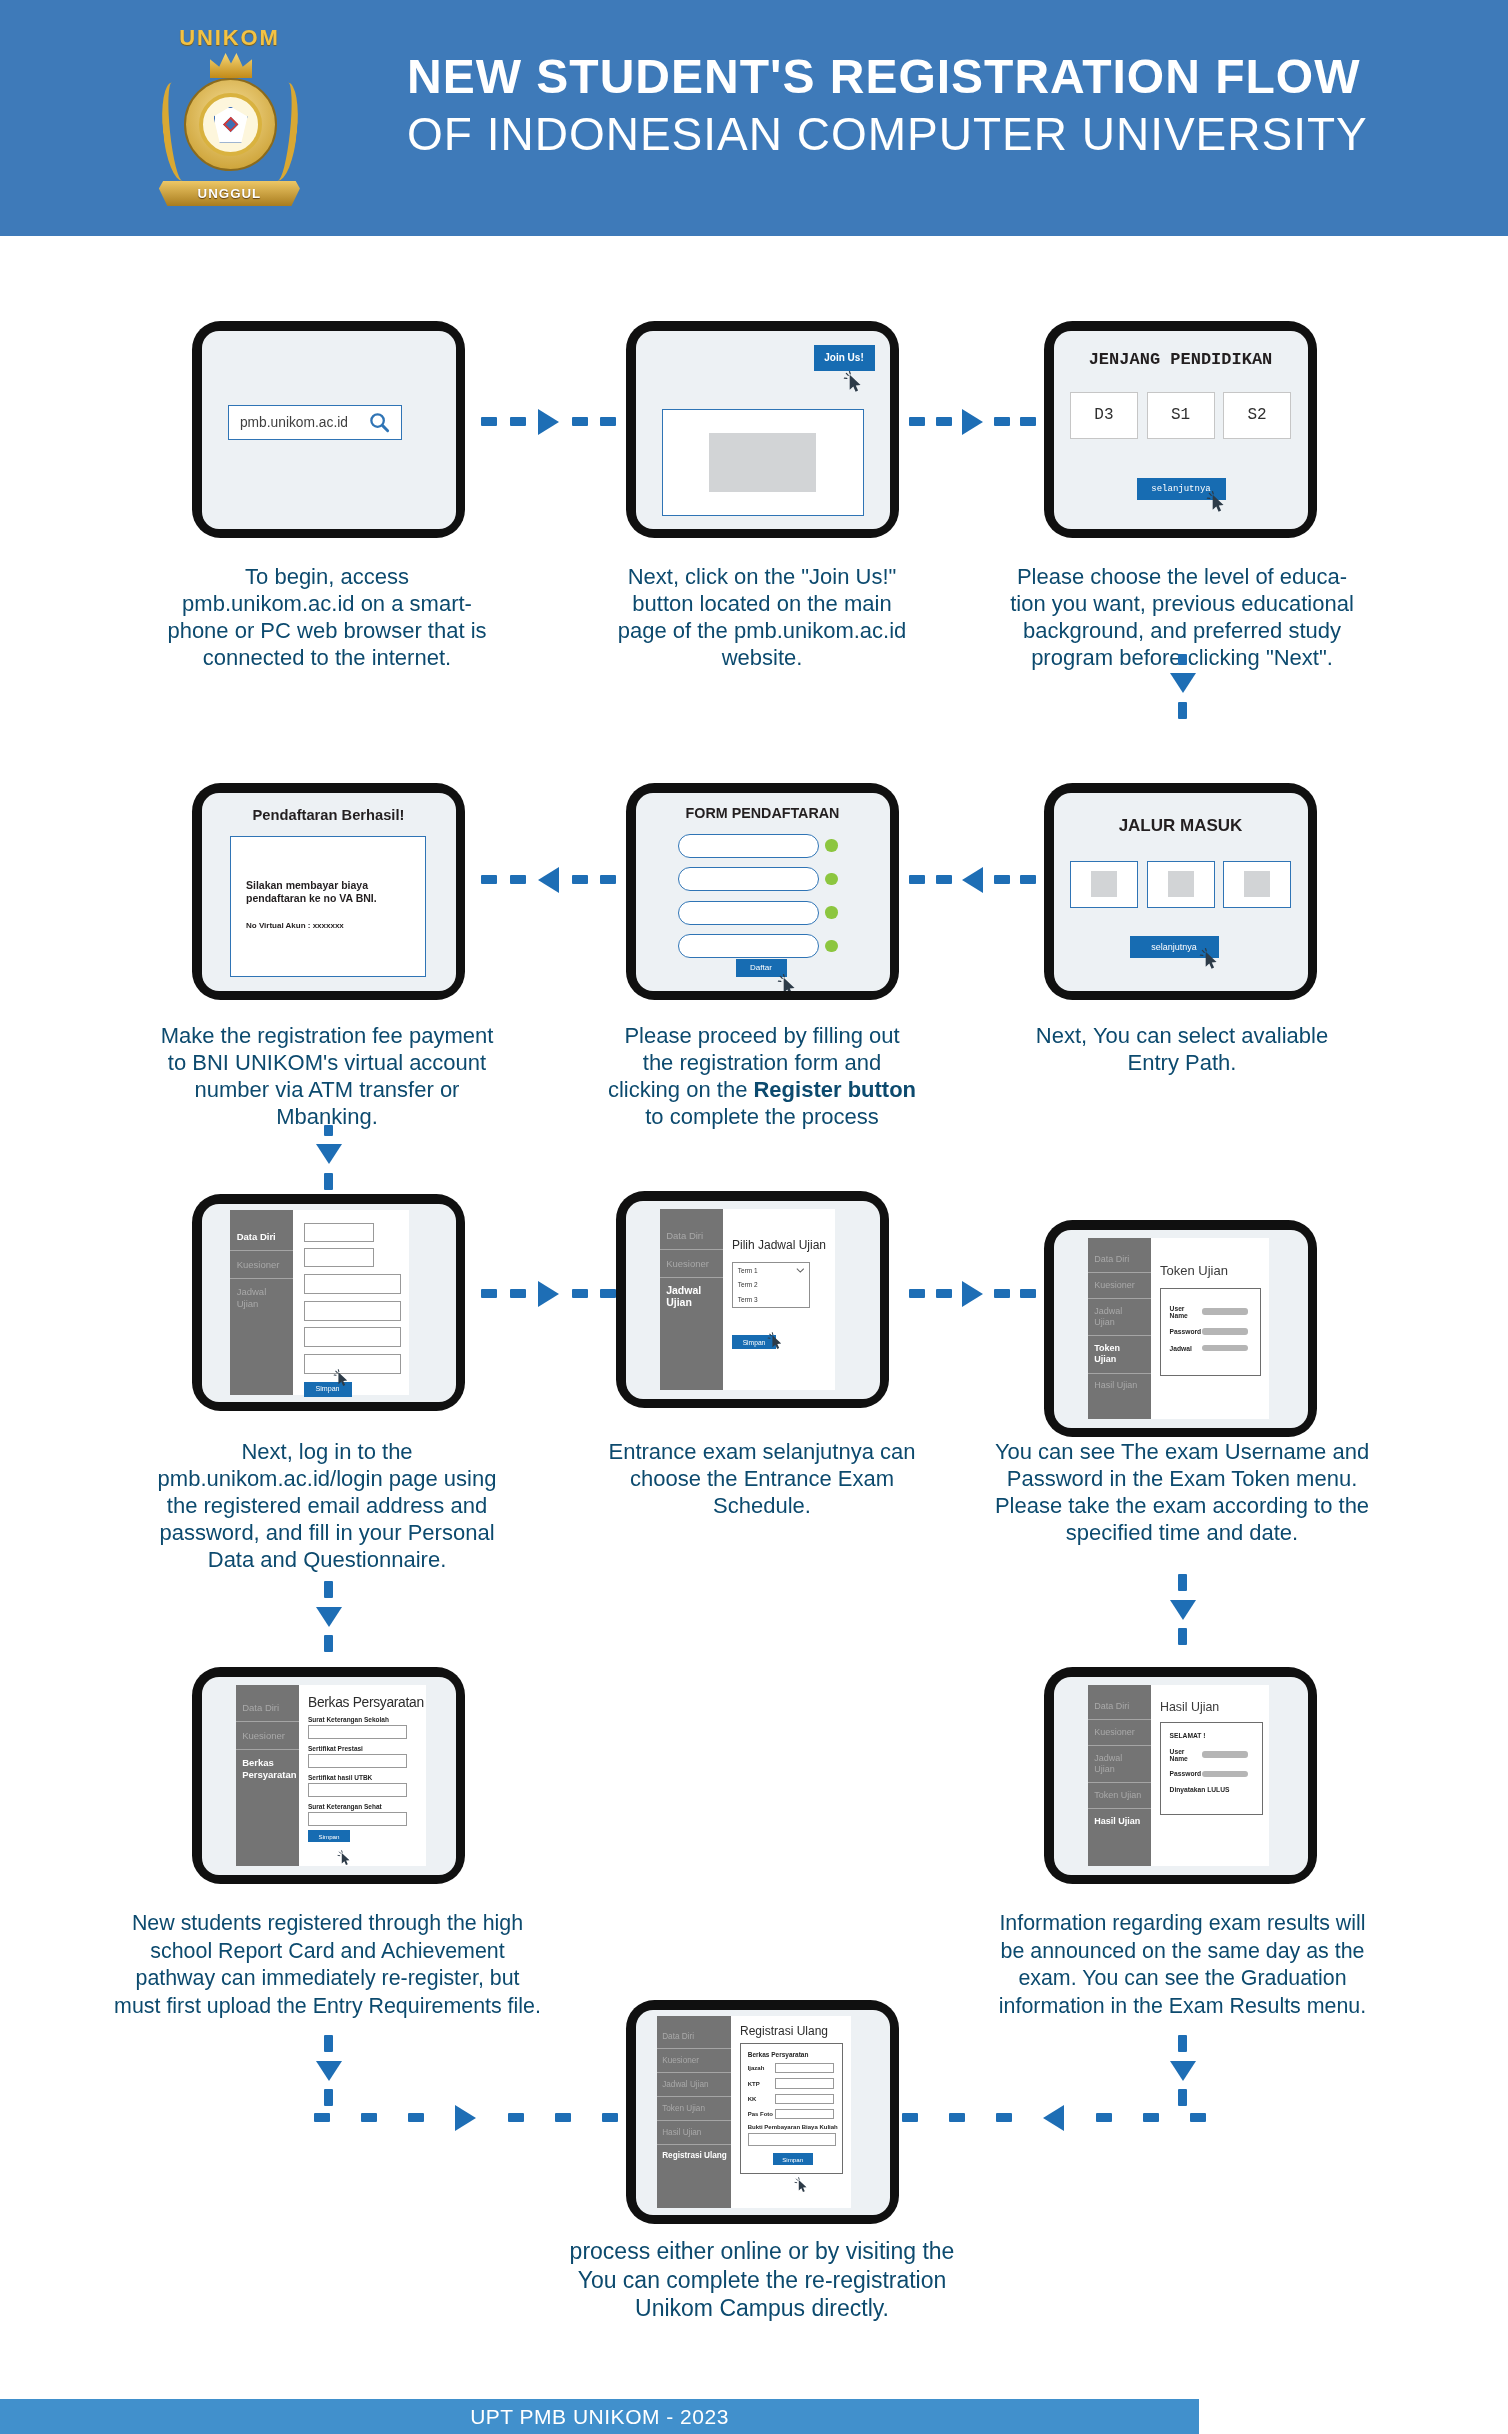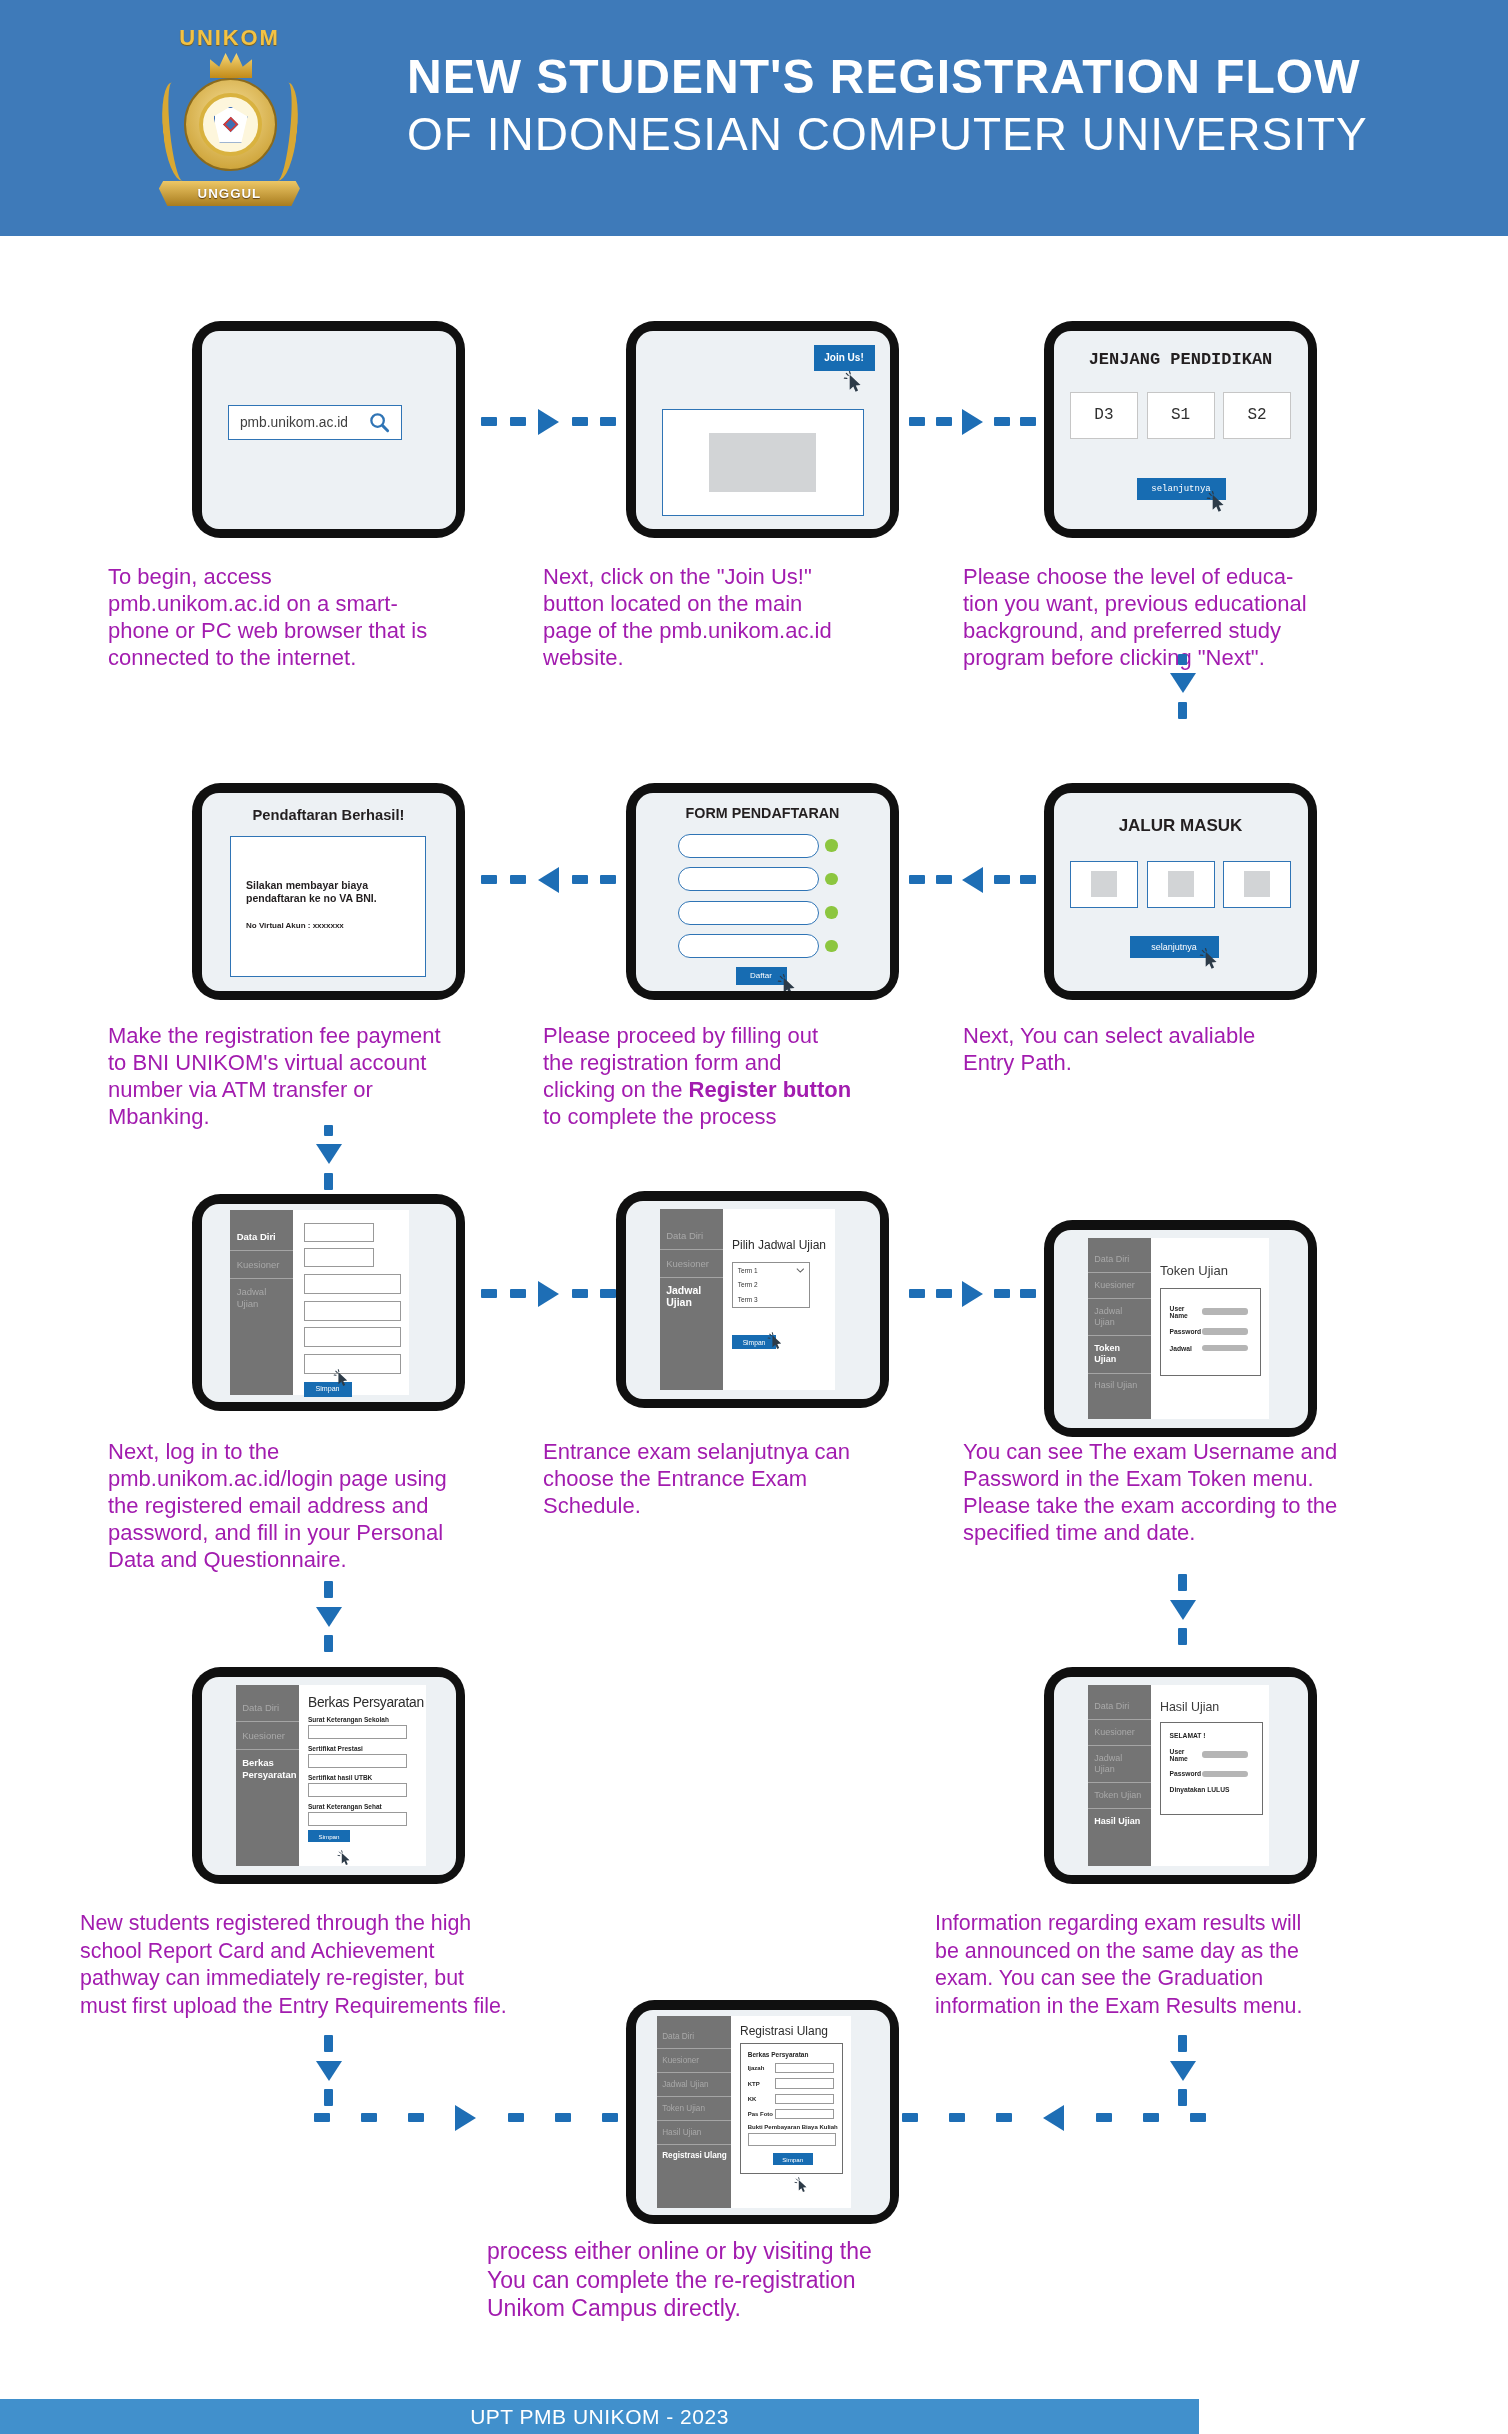--- a/index.html
+++ b/index.html
@@ -55,21 +55,21 @@
   .ha { position:absolute; height:27px; display:flex; align-items:center; justify-content:space-between; }
   .hd { width:16px; height:8.6px; background:#1e6eb5; border-radius:1px; }
   .tr { width:0; height:0; border-left:21px solid #1e6eb5; border-top:13.3px solid transparent; border-bottom:13.3px solid transparent; }
   .tl { width:0; height:0; border-right:21px solid #1e6eb5; border-top:13.3px solid transparent; border-bottom:13.3px solid transparent; }
   .va { position:absolute; width:27px; display:flex; flex-direction:column; align-items:center; gap:8.6px; }
   .vd { width:8.6px; height:17px; background:#1e6eb5; border-radius:1px; }
   .vds { width:8.6px; height:10.5px; background:#1e6eb5; border-radius:1px; }
   .td { width:0; height:0; border-top:20px solid #1e6eb5; border-left:13.3px solid transparent; border-right:13.3px solid transparent; }
 
   
-  .cap { position:absolute; text-align:left; color:#a21caf; font-size:22px; line-height:27px; }
+  .cap { position:absolute; text-align:center; color:#0c4a6e; font-size:22px; line-height:27px; }
   .cap div { white-space:nowrap; }
   .cap.small { font-size:21.4px; line-height:27.6px; }
   .cap.big { font-size:23px; line-height:28.5px; }
 
   
   .footer { position:absolute; left:0; top:2399px; width:1199px; height:36px; background:#4190cc;
             color:#fff; font-size:21px; display:flex; align-items:center; justify-content:center; letter-spacing:0.5px; }
 
   
   .searchbar { position:absolute; left:26px; top:74px; width:174px; height:35px; border:1.9px solid #2f74b5; background:#fff;
@@ -218,21 +218,21 @@
           </div>
         <div style="display:flex; align-items:center;">
             <div class="pill"></div>
             <div class="dot"></div>
           </div>
         <div style="display:flex; align-items:center;">
             <div class="pill"></div>
             <div class="dot"></div>
           </div>
       </div>
-      <div class="btn" style="left:100px; top:174px; width:51px; height:18px; font-size:8px; font-weight:400;">Daftar</div>
+      <div class="btn" style="left:100px; top:166px; width:51px; height:18px; font-size:8px; font-weight:400;">Daftar</div>
       <svg class="cursor" style="left:141px; top:180px;" viewBox="0 0 22 26">
           <path d="M7 5 L7 20.5 L10.8 17.2 L13.2 22.6 L15.8 21.4 L13.4 16.1 L18.4 15.7 Z" fill="#2d3b48"></path>
           <path d="M3.5 3.5 L5.5 5.5 M1.5 8.5 L4 8.8 M6.8 1.5 L7.6 4" stroke="#2d3b48" stroke-width="1.3" fill="none" stroke-linecap="round"></path>
         </svg>
     </div>
   </div>
 
   <div class="dev" style="left:1044px; top:783px;">
     <div class="screen">
       <div class="scr-title" style="top:23px; font-size:17px;">JALUR MASUK</div>

